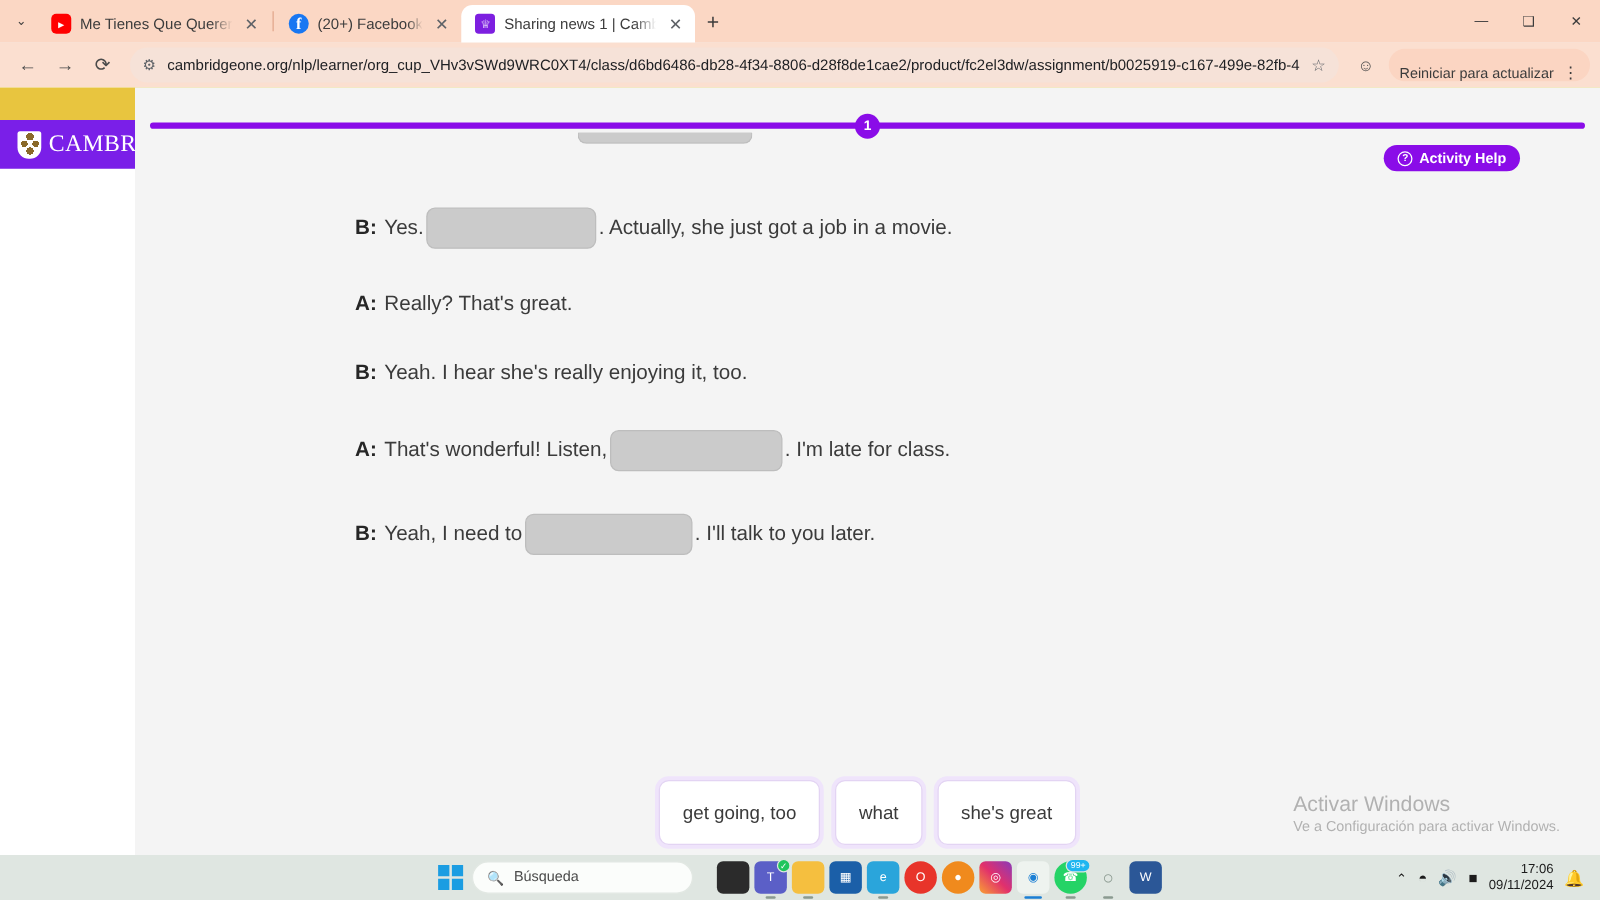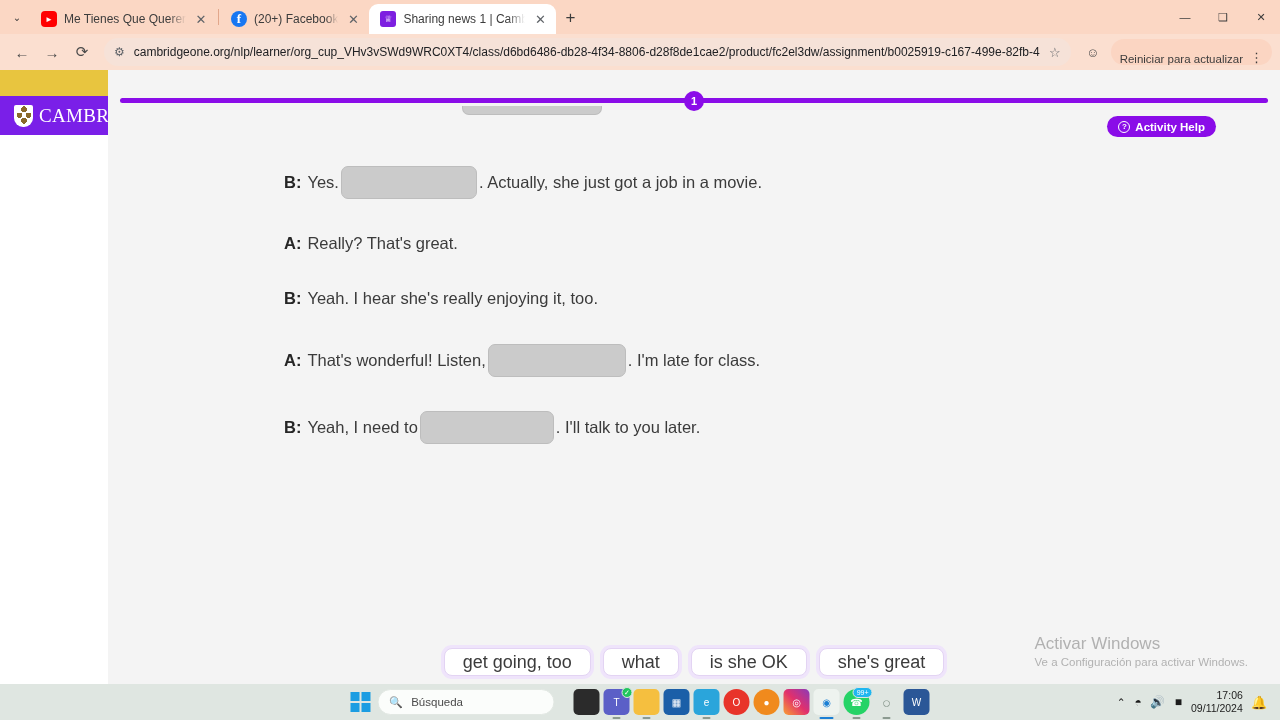--- a/index.html
+++ b/index.html
@@ -185,22 +185,22 @@
   .blank.w3 { width: 134px; }
   .txt { white-space: pre; }
 
   .chips {
     position: absolute; left: 0; right: 0; bottom: 44px;
     display: flex; justify-content: center; gap: 12px;
   }
   .chip {
     background: #ffffff; border: 1px solid #e3d4f3;
     box-shadow: 0 0 0 3px #efe4fb; border-radius: 8px;
-    height: 28px; display: flex; align-items: center; padding: 0 18px;
-    font-size: 18px; color: #3b3b3b;
+    height: 52px; display: flex; align-items: center; padding: 0 18px;
+    font-size: 15px; color: #3b3b3b;
   }
 
   .watermark {
     position: absolute; right: 32px; bottom: 52px;
     text-align: left; color: #9b9b9b; opacity: .75; pointer-events: none;
   }
   .watermark .w-title { font-size: 17px; margin-bottom: 2px; }
   .watermark .w-sub { font-size: 11.5px; }
 
   
@@ -370,21 +370,20 @@
           <span class="txt">Yeah, I need to</span>
           <span class="blank w3"></span>
           <span class="txt">. I'll talk to you later.</span>
         </div>
 
       </div>
 
       <div class="chips">
         <div class="chip">get going, too</div>
         <div class="chip">what</div>
-        <div class="chip">is she OK</div>
         <div class="chip">she's great</div>
       </div>
 
       <div class="watermark">
         <div class="w-title">Activar Windows</div>
         <div class="w-sub">Ve a Configuración para activar Windows.</div>
       </div>
 
     </div>
   </div>

